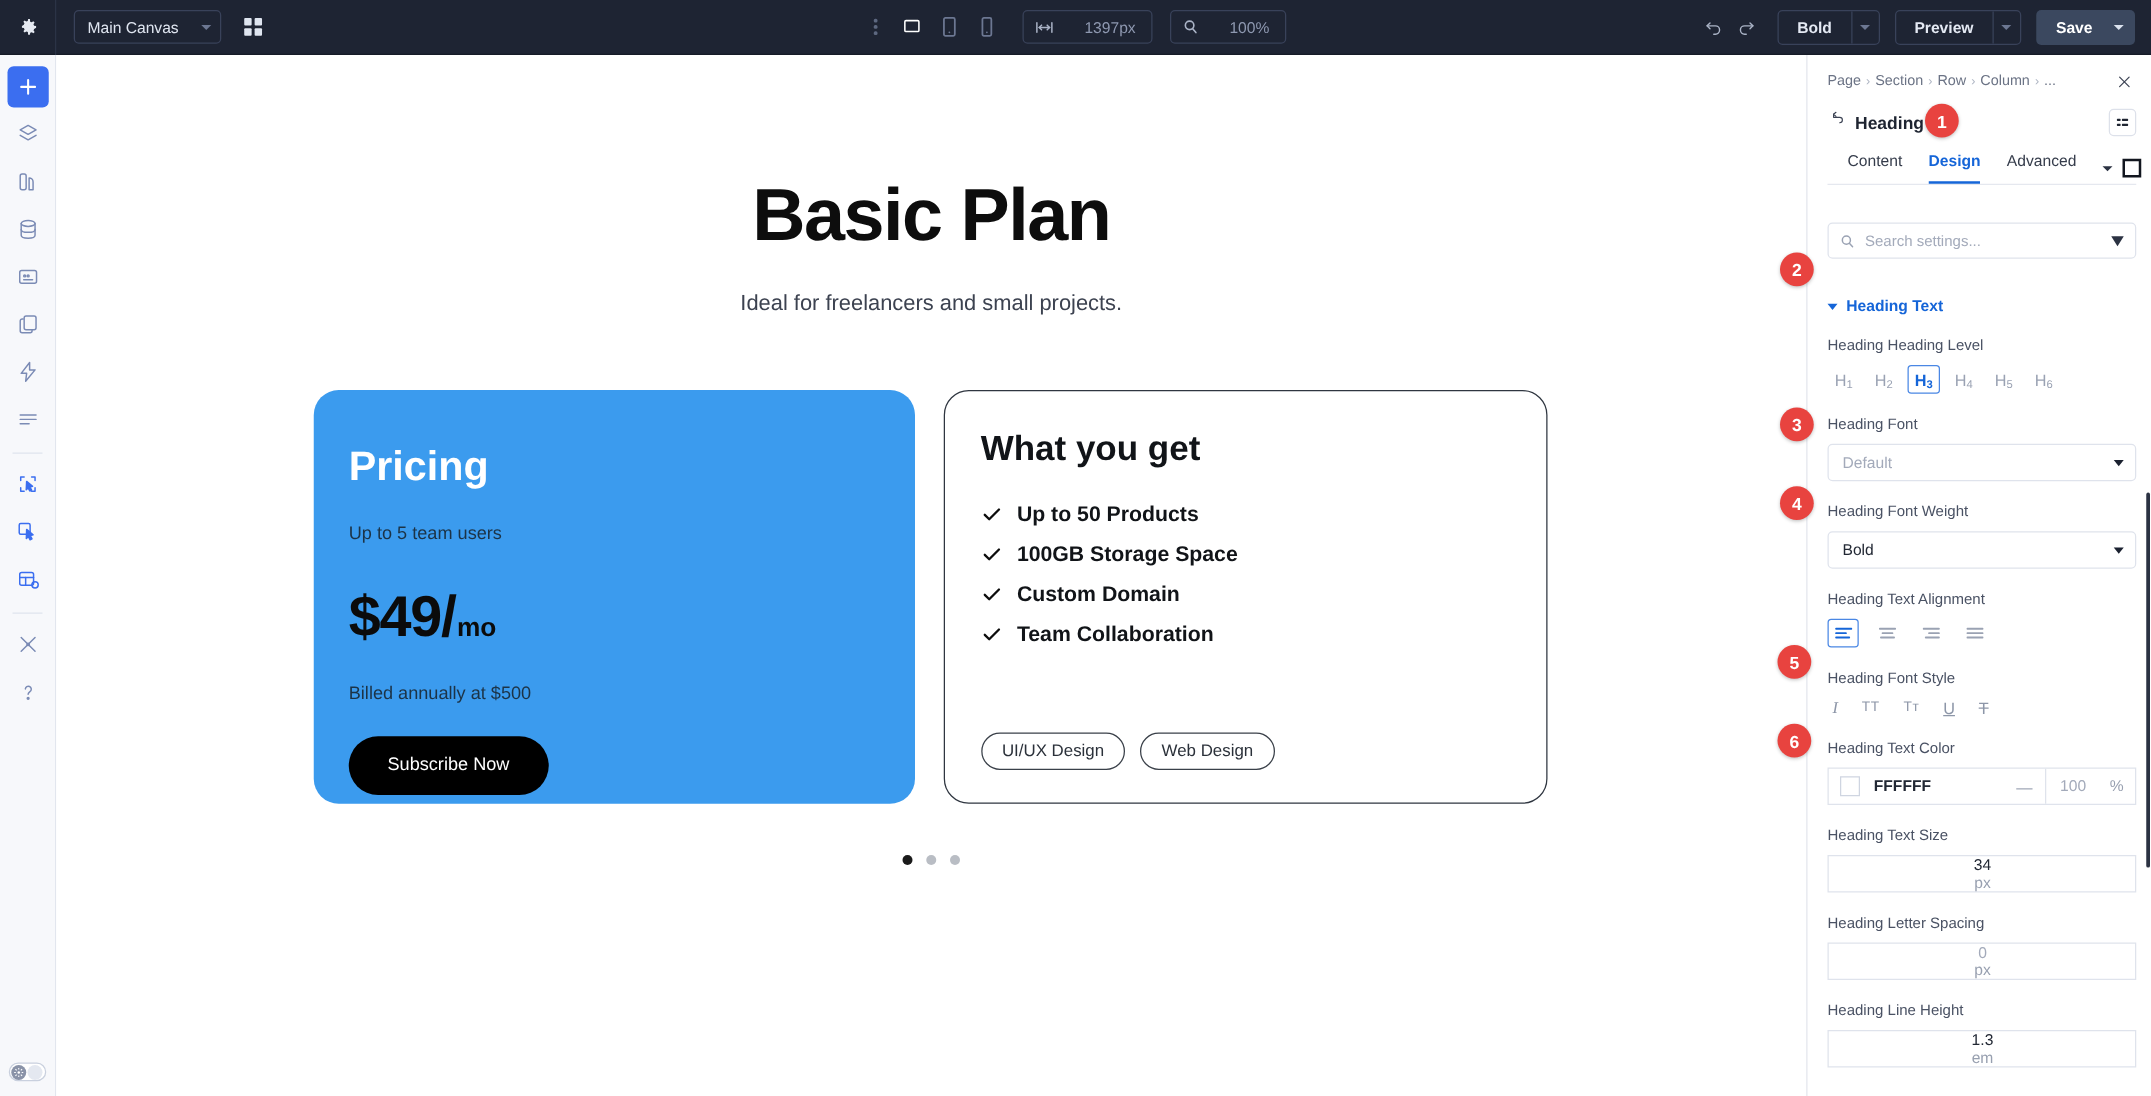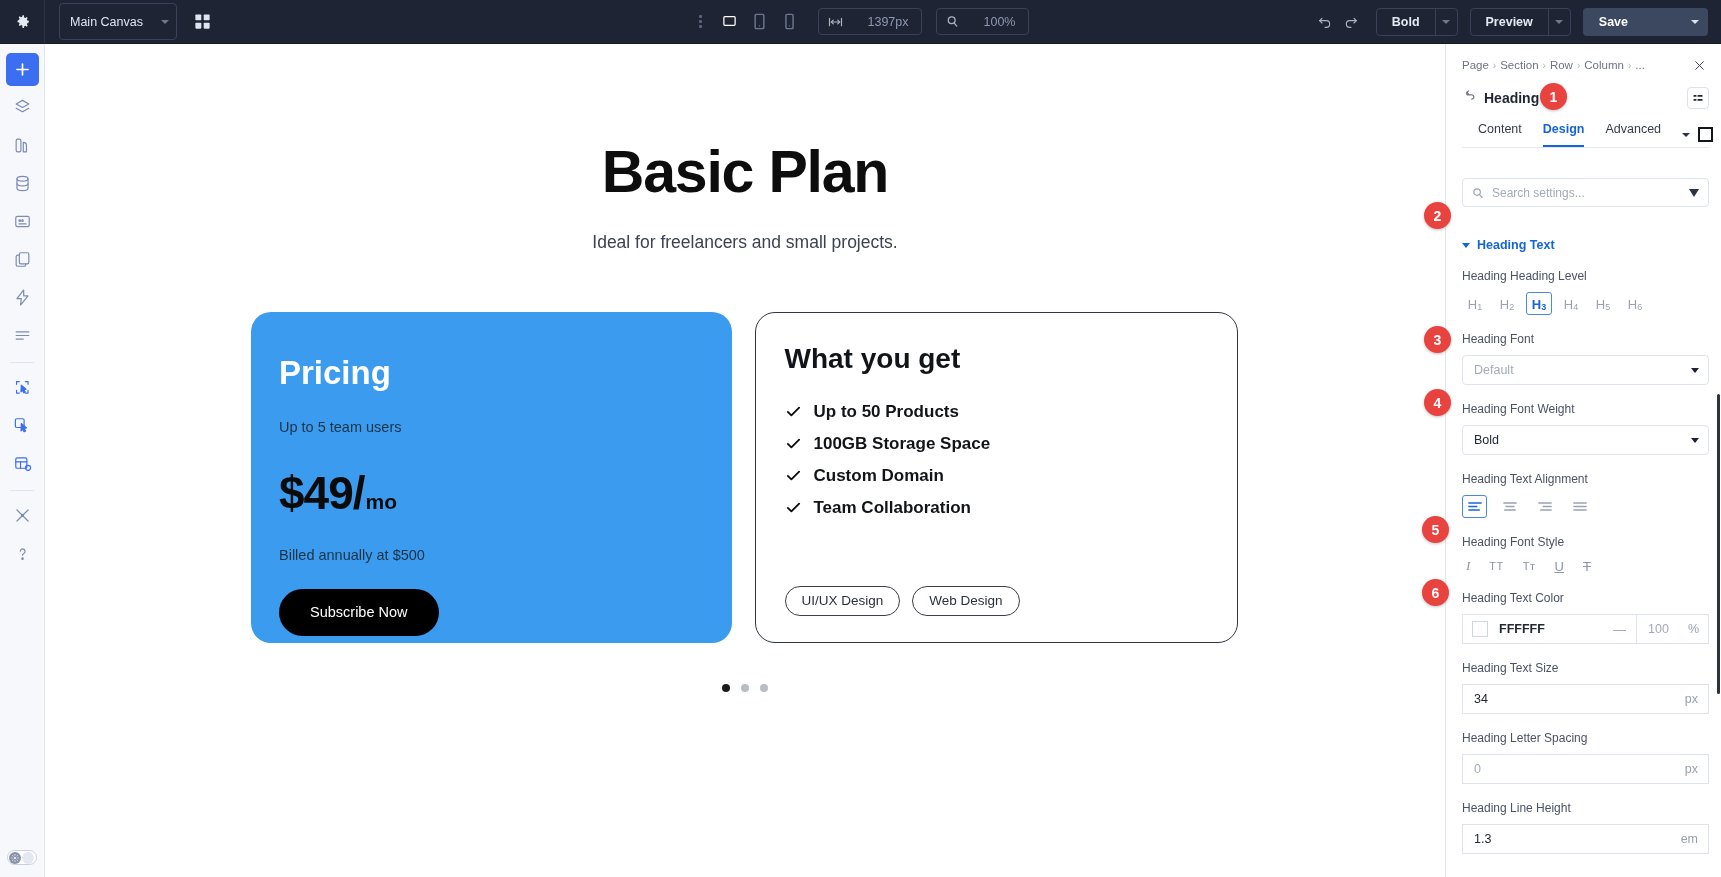--- a/index.html
+++ b/index.html
@@ -13,21 +13,21 @@
   
   .topbar {
     height: 44px; background: #1e2433; flex: 0 0 44px;
     display: flex; align-items: center; color: #c3cbdb;
     border-bottom: 1px solid #161b27; position: relative;
   }
   .tb-gear { width: 45px; height: 44px; display: flex; align-items: center; justify-content: center;
     border-right: 1px solid #2b3346; }
   .tb-gear svg { width: 17px; height: 17px; fill: #e6eaf2; }
   .canvas-select {
-    margin-left: 14px; height: 37px; min-width: 102px; border: 1px solid #39425a;
+    margin-left: 14px; height: 27px; min-width: 102px; border: 1px solid #39425a;
     border-radius: 4px; display: flex; align-items: center; padding: 0 7px 0 10px;
     font-size: 12.5px; color: #dfe5f0; gap: 18px; background: transparent;
   }
   .canvas-select .cs-label { flex: 1; }
   .caret { width: 0; height: 0; border-left: 4px solid transparent; border-right: 4px solid transparent;
     border-top: 4px solid #6c7792; }
   .grid-btn { margin-left: 15px; width: 22px; height: 22px; display: flex; align-items: center; justify-content: center; }
   .grid-btn svg { width: 19px; height: 19px; fill: #dfe5f0; }
 
   .tb-center { position: absolute; left: 50%; transform: translateX(-50%); display: flex; align-items: center; gap: 0; }
@@ -44,21 +44,21 @@
   .zbox { margin-left: 14px; min-width: 84px; }
 
   .tb-right { margin-left: auto; display: flex; align-items: center; gap: 0; padding-right: 13px; }
   .ico-btn { width: 26px; height: 26px; display: flex; align-items: center; justify-content: center; }
   .ico-btn svg { width: 16px; height: 16px; fill: none; stroke: #aab3c6; stroke-width: 1.7; }
   .split-btn { display: flex; align-items: stretch; height: 28px; border: 1px solid #39425a; border-radius: 4px;
     overflow: hidden; margin-left: 12px; }
   .split-btn .sb-main { padding: 0 15px; display: flex; align-items: center; font-size: 12.5px; color: #e4e9f3; font-weight: 600; }
   .split-btn .sb-arrow { width: 22px; display: flex; align-items: center; justify-content: center; border-left: 1px solid #39425a; }
   .save-btn { display: flex; align-items: stretch; height: 28px; border-radius: 4px; background: #3b485f;
-    margin-left: 12px; overflow: hidden; gap: 46px; }
+    margin-left: 12px; overflow: hidden; }
   .save-btn .sb-main { padding: 0 14px 0 16px; display: flex; align-items: center; font-size: 12.5px; color: #fff; font-weight: 600; }
   .save-btn .sb-arrow { width: 20px; display: flex; align-items: center; justify-content: center; padding-right: 6px; }
 
   
   .body { flex: 1; display: flex; min-height: 0; }
 
   
   .rail {
     width: 45px; background: #f7f8fb; border-right: 1px solid #e2e6ee;
     display: flex; flex-direction: column; align-items: center; padding-top: 9px; gap: 0;
@@ -166,21 +166,21 @@
   .abtn svg { width: 14px; height: 11px; stroke: #9aa2b3; stroke-width: 1.7; stroke-linecap: round; }
   .abtn.on svg { stroke: #1565d8; }
   .colorrow { display: flex; height: 30px; border: 1px solid #dfe3ec; border-radius: 0; align-items: center; }
   .colorrow .sw { width: 16px; height: 16px; border: 1px solid #cfd5e1; background: #fff; margin-left: 9px; }
   .colorrow .hex { font-size: 12.5px; color: #222834; font-weight: 600; margin-left: 11px; flex: 1; }
   .colorrow .dash { color: #98a0b0; font-size: 13px; margin-right: 10px; }
   .colorrow .alpha { width: 72px; height: 100%; border-left: 1px solid #dfe3ec; display: flex; align-items: center;
     padding: 0 9px 0 11px; font-size: 12.5px; color: #a3aaba; }
   .colorrow .alpha .u { margin-left: auto; color: #98a0b0; }
   .unitfld { height: 30px; border: 1px solid #dfe3ec; border-radius: 0; display: flex; align-items: center;
-    padding: 0 10px 0 11px; font-size: 12.5px; color: #222834; }
+    padding: 0 10px 0 11px; font-size: 12.5px; color: #222834; flex-direction: column; }
   .unitfld .v { flex: 1; }
   .unitfld.ph .v { color: #a3aaba; }
   .unitfld .u { color: #98a0b0; }
 
   .pscroll { position: absolute; right: 1px; top: 230px; width: 3px; height: 300px; background: #2b3242; border-radius: 2px; }
 
   
   .badge { position: absolute; width: 27px; height: 27px; border-radius: 50%; background: #e8433f; color: #fff;
     font-size: 14px; font-weight: 700; display: flex; align-items: center; justify-content: center;
     box-shadow: 0 1px 3px rgba(0,0,0,.25); z-index: 40; }

